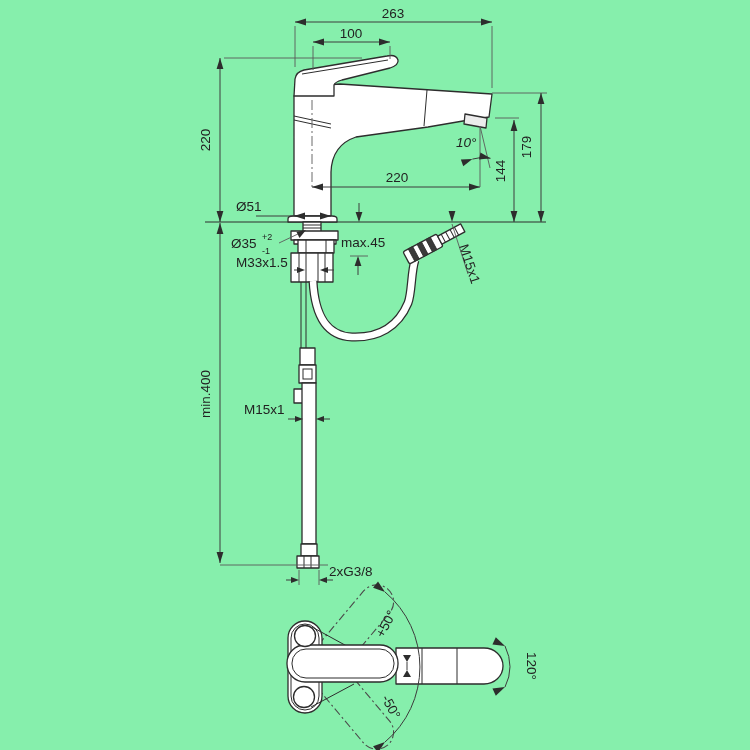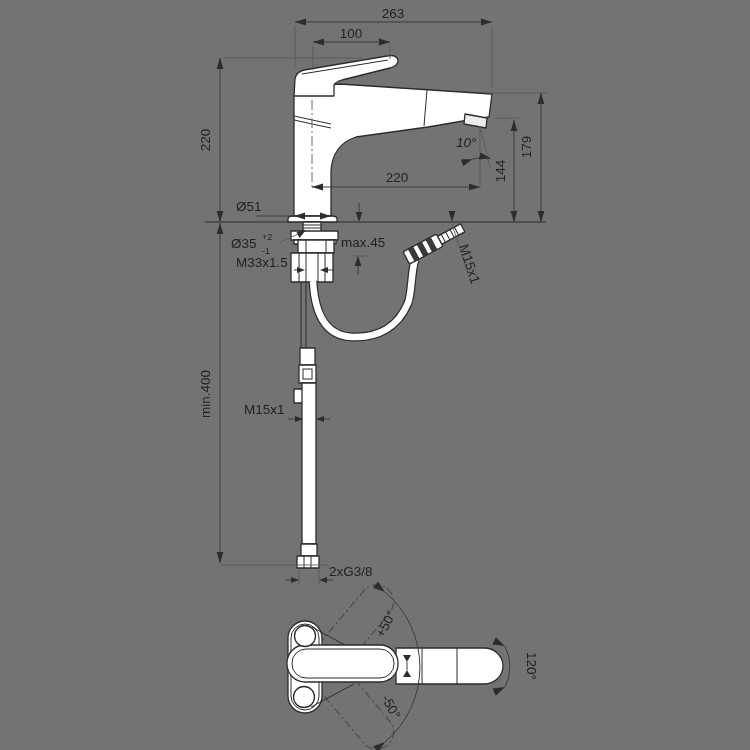--- a/index.html
+++ b/index.html
@@ -1,16 +1,16 @@
 <!DOCTYPE html>
 <html><head>
 <meta charset="utf-8">
 <style>
   html,body{margin:0;padding:0;background:#ffffff;}
-  .canvas{width:750px;height:750px;position:relative;background:#737373;overflow:hidden;}
+  .canvas{width:750px;height:750px;position:relative;background:#86efac;overflow:hidden;}
   svg{display:block;}
   text{font-family:"Liberation Sans","DejaVu Sans",sans-serif;font-size:13.5px;fill:#222;}
   text.small{font-size:9px;}
   text.ital{font-style:italic;}
   .outline{fill:#ffffff;stroke:#2d2d2d;stroke-width:1.3;stroke-linejoin:round;}
   .detail{fill:none;stroke:#2d2d2d;stroke-width:1;}
   .dim{stroke:#3c3c3c;stroke-width:1;fill:none;}
   .dimthin{stroke:#5a5a5a;stroke-width:0.9;fill:none;}
   .arrow{fill:#2d2d2d;stroke:none;}
   .dark{fill:#3a3a3a;stroke:#2d2d2d;stroke-width:0.8;}

